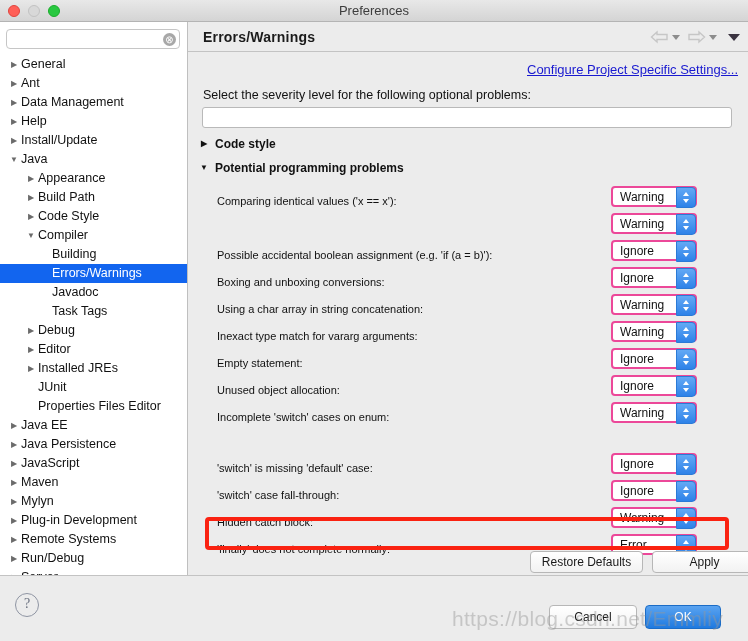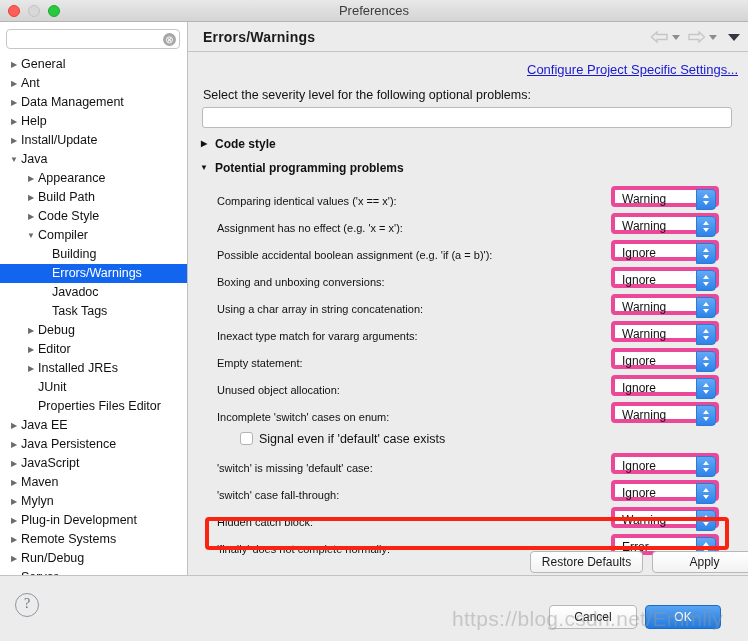--- a/index.html
+++ b/index.html
@@ -189,23 +189,23 @@
   .prob-row {
     position: absolute; left: 0; width: 537px; height: 25px;
   }
   .prob-label {
     position: absolute; left: 22px; top: 4px;
     line-height: 25px; font-size: 11px; color: #111;
     white-space: nowrap;
   }
   .combo {
     position: absolute; left: 416px; top: 1px;
-    width: 108px; height: 21px;
+    width: 86px; height: 21px;
     background: #fff;
-    border: 4px solid #ec4899;
+    border: 2px solid #ec4899;
     border-radius: 4px;
     box-sizing: border-box;
   }
   .combo .val {
     position: absolute; left: 7px; top: 0;
     line-height: 19px; font-size: 12px; color: #111;
   }
   .combo .stepper {
     position: absolute; right: -1px; top: -1px;
     width: 20px; height: 21px;
@@ -395,21 +395,20 @@
           <span class="prob-label">Comparing identical values ('x == x'):</span>
           <div class="combo">
             <span class="val">Warning</span>
             <span class="stepper">
               <span class="up"></span>
               <span class="dn"></span>
             </span>
           </div>
         </div>
         <div class="prob-row" style="top: 77px;">
-          <span class="prob-label">Assignment has no effect (e.g. 'x = x'):</span>
           <div class="combo">
             <span class="val">Warning</span>
             <span class="stepper">
               <span class="up"></span>
               <span class="dn"></span>
             </span>
           </div>
         </div>
         <div class="prob-row" style="top: 104px; text-align: center;">
           <span class="prob-label">Possible accidental boolean assignment (e.g. 'if (a = b)'):</span>
@@ -473,24 +472,20 @@
         </div>
         <div class="prob-row" style="top: 266px;">
           <span class="prob-label">Incomplete 'switch' cases on enum:</span>
           <div class="combo">
             <span class="val">Warning</span>
             <span class="stepper">
               <span class="up"></span>
               <span class="dn"></span>
             </span>
           </div>
-        </div>
-        <div class="check-row" style="top: 293px;">
-          <span class="checkbox"></span>
-          <span class="check-label">Signal even if 'default' case exists</span>
         </div>
         <div class="prob-row" style="top: 317px;">
           <span class="prob-label">'switch' is missing 'default' case:</span>
           <div class="combo">
             <span class="val">Ignore</span>
             <span class="stepper">
               <span class="up"></span>
               <span class="dn"></span>
             </span>
           </div>

